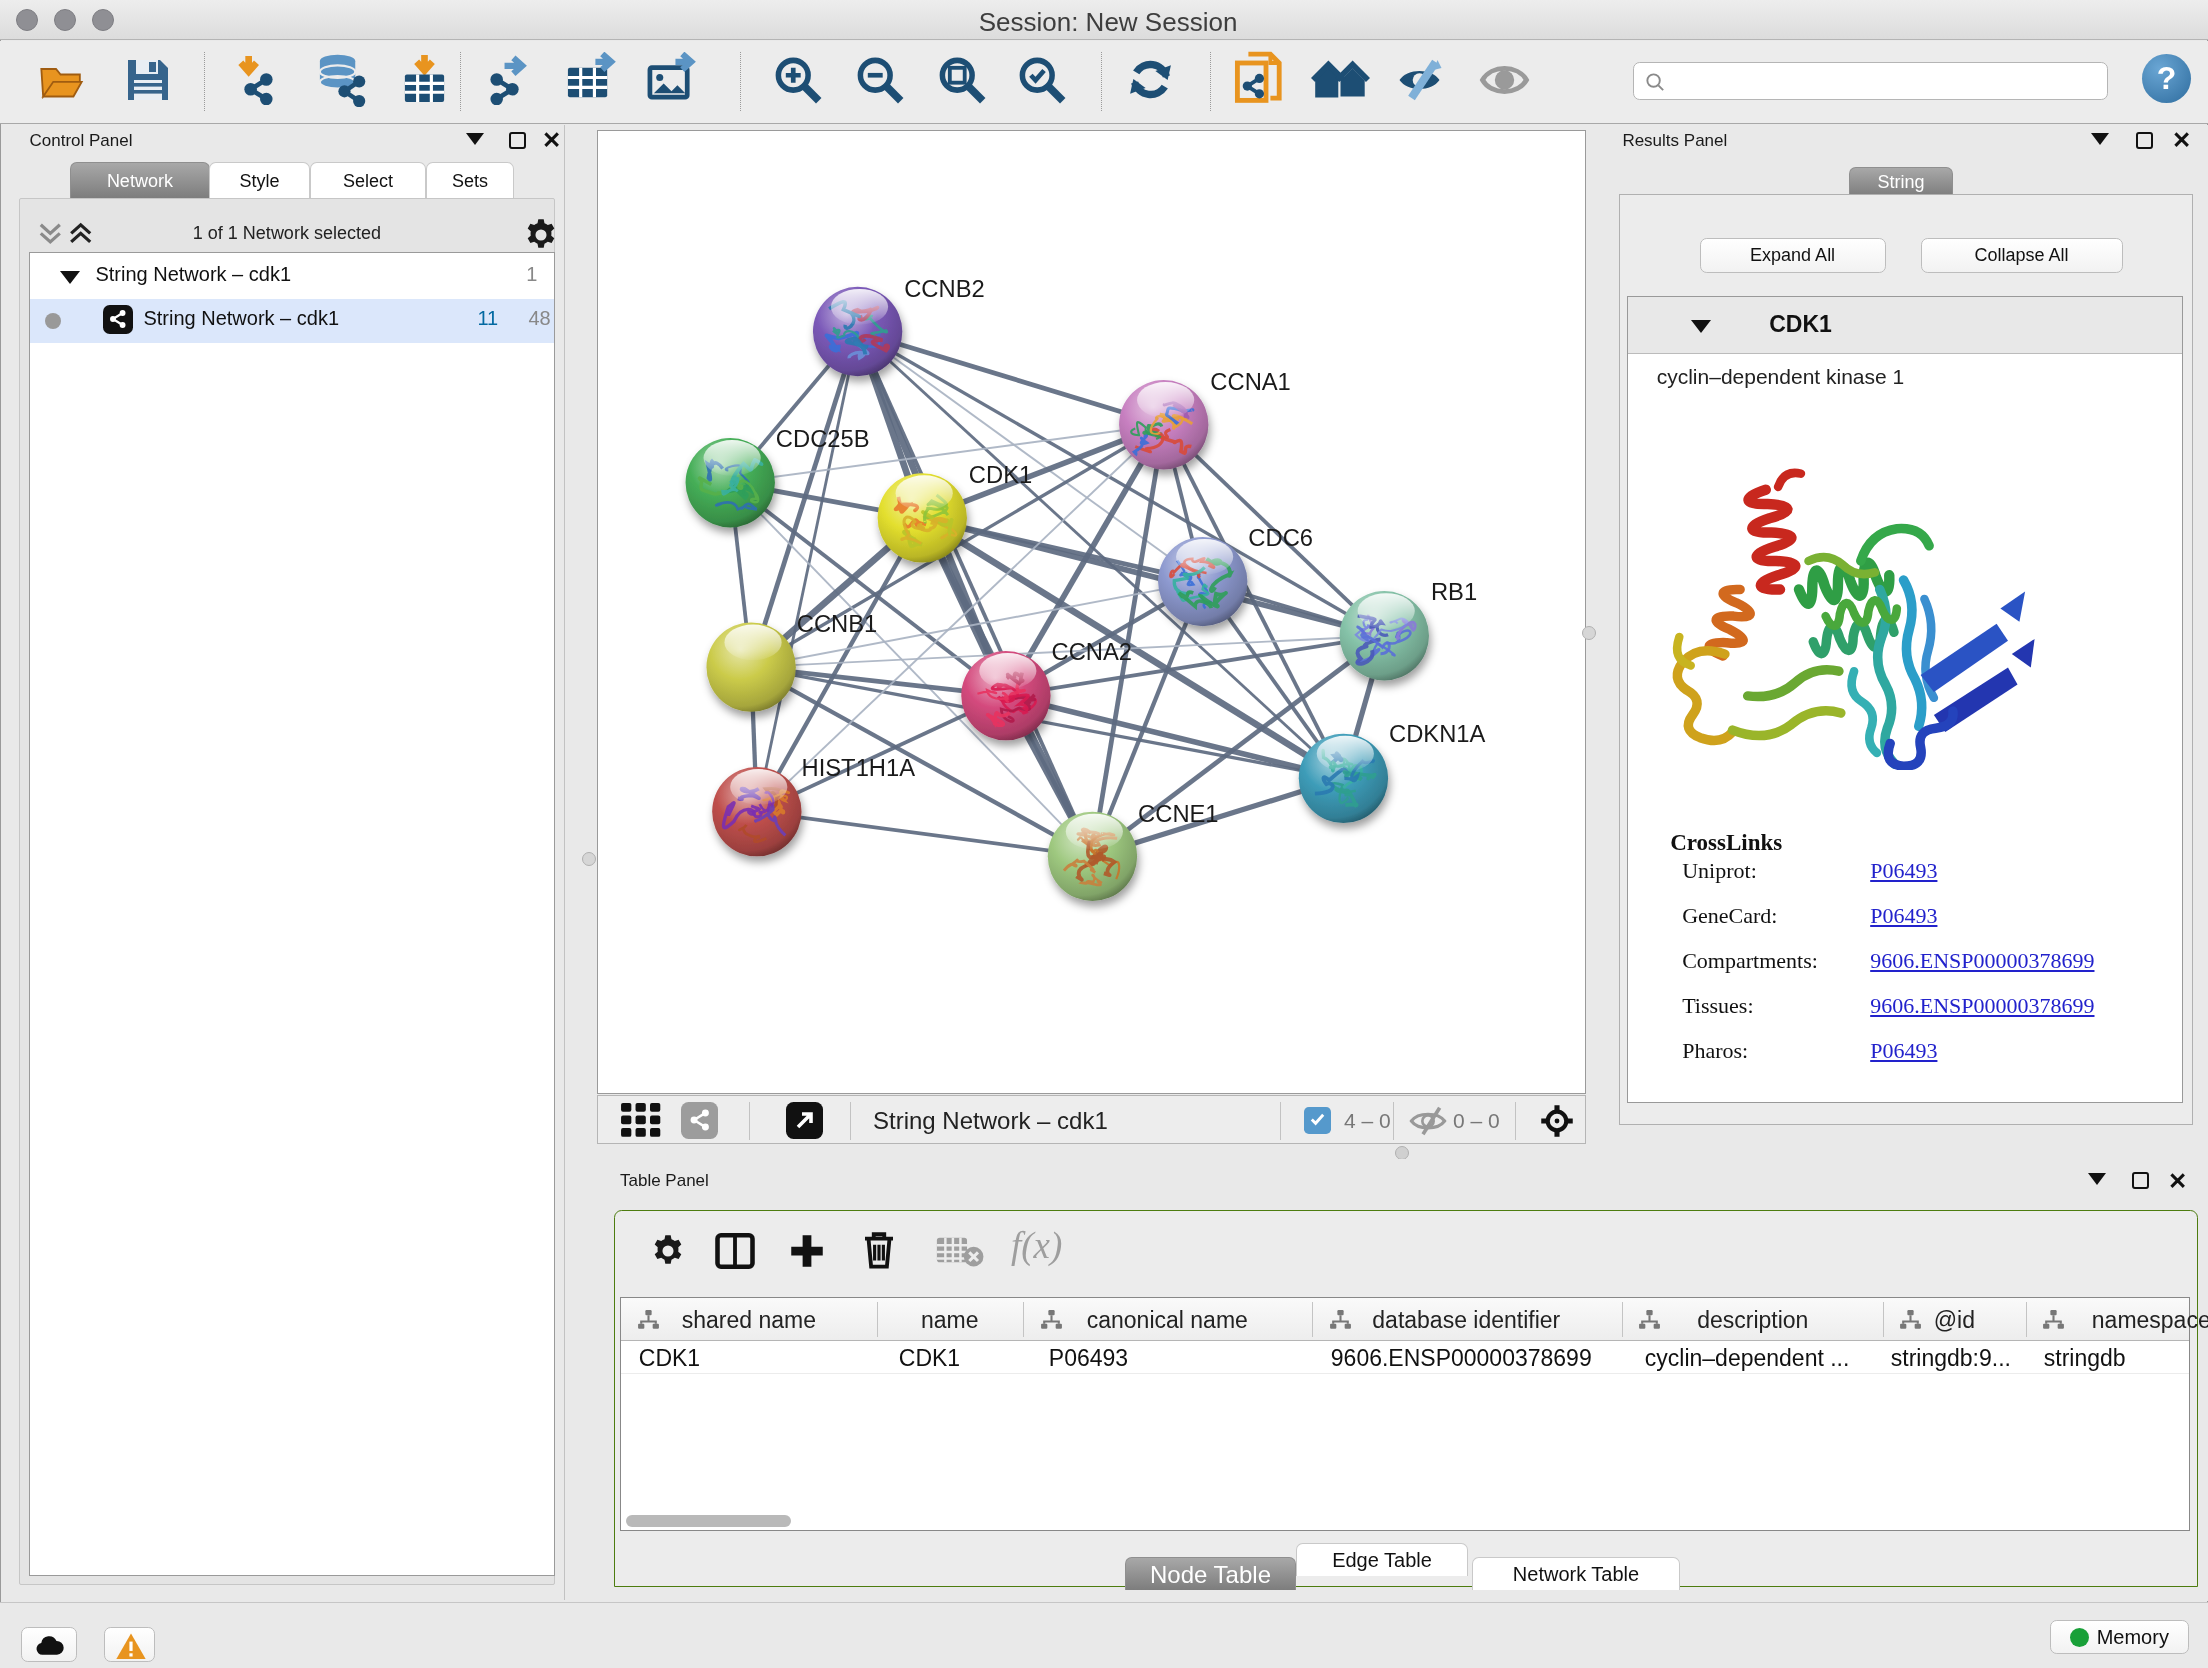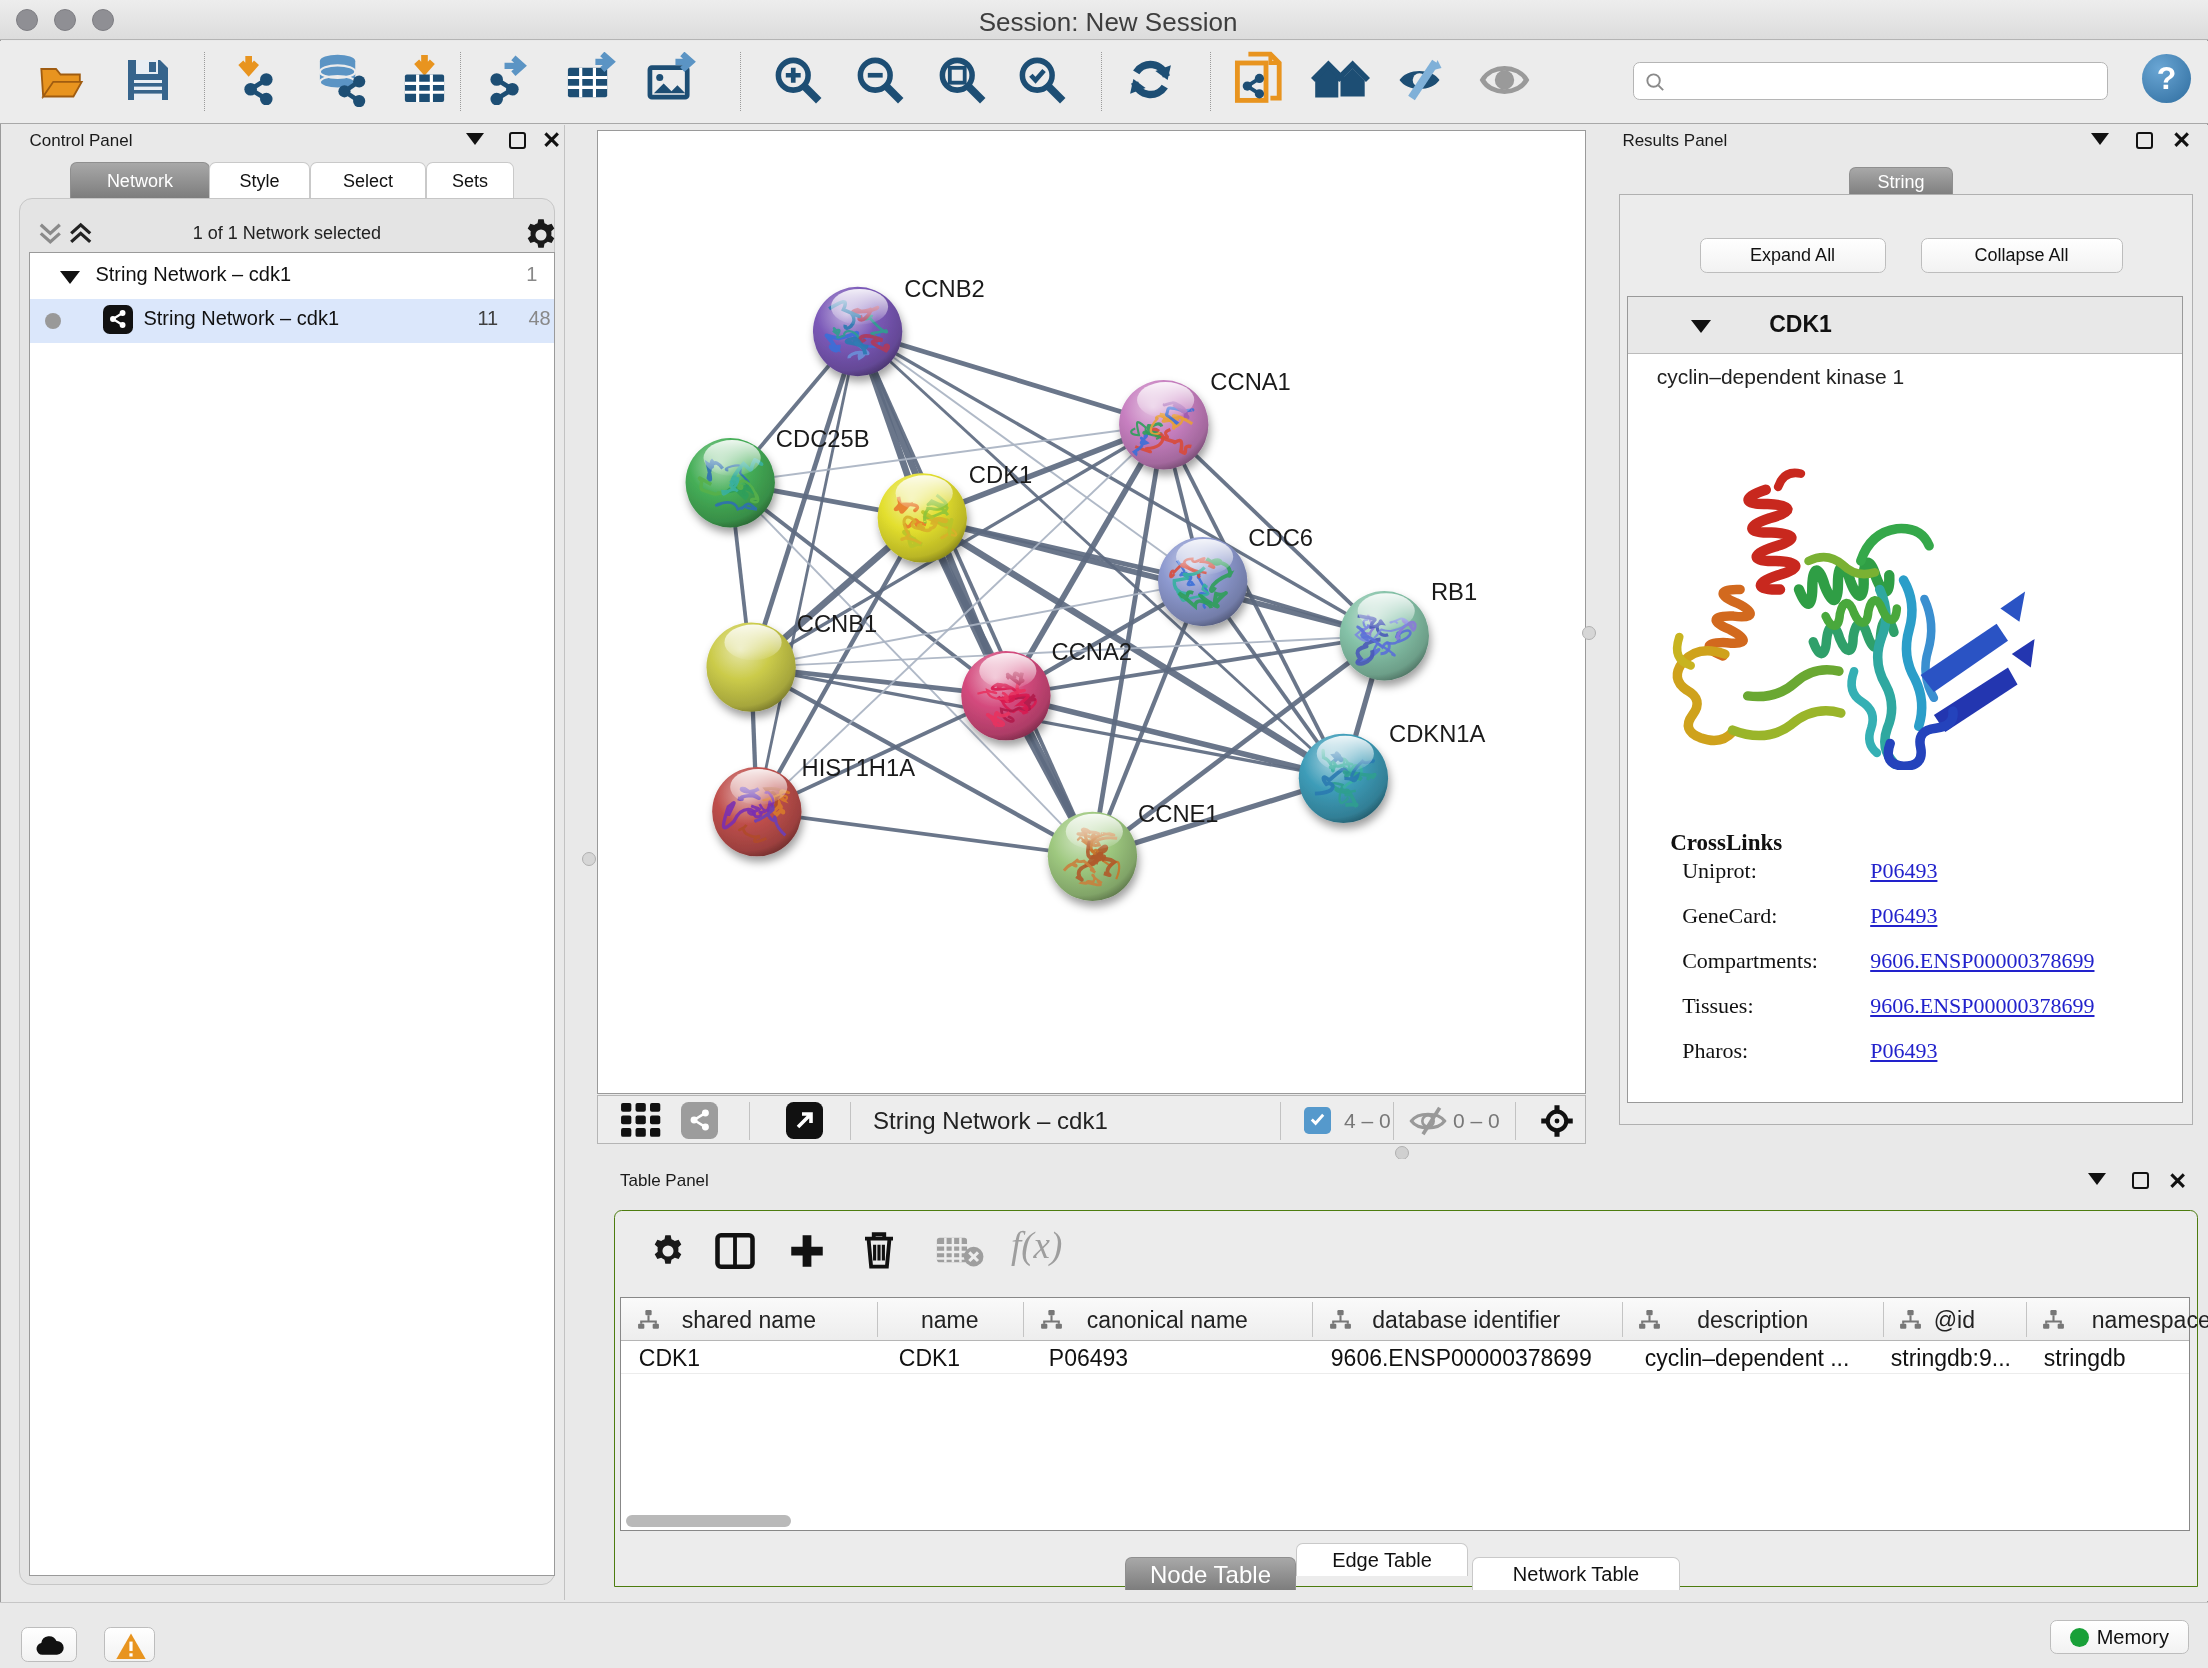--- a/index.html
+++ b/index.html
@@ -173,21 +173,21 @@
   <div class="panel-title abs" style="left:27.6px;top:5.7px">Control Panel</div>
   <div class="abs" style="left:464px;top:7.6px;width:0;height:0;border-left:9.5px solid transparent;border-right:9.5px solid transparent;border-top:12.4px solid #111"></div>
   <div class="abs" style="left:507px;top:6.7px;width:17px;height:17px;border:2.4px solid #111;border-radius:2.9px"></div>
   <div class="abs" style="left:540px;top:1.9px;font-size:23px;font-weight:bold;color:#111">✕</div>
 
   <div class="tab sel" style="left:68px;top:37px;width:140px">Network</div>
   <div class="tab" style="left:207px;top:37px;width:101px">Style</div>
   <div class="tab" style="left:308px;top:37px;width:116px">Select</div>
   <div class="tab" style="left:424px;top:37px;width:88px">Sets</div>
 
-  <div class="abs" style="left:17px;top:73px;width:536px;height:1387px;background:#e4e4e4;border:1px solid #c6c6c6;border-radius:13px">
+  <div class="abs" style="left:17px;top:73px;width:536px;height:1387px;background:#e4e4e4;border:1px solid #c6c6c6;border-radius:2px">
     <svg class="abs" style="left:17px;top:22px" width="57" height="28.5" viewBox="0 0 60 30">
         <g stroke="#8a8a8a" stroke-width="3.4" fill="none">
           <path d="M4 4 l10 9 10 -9 M4 13 l10 9 10 -9"></path>
         </g>
         <g stroke="#222" stroke-width="3.4" fill="none">
           <path d="M36 13 l10 -9 10 9 M36 22 l10 -9 10 9"></path>
         </g>
       </svg>
     <div class="abs" style="left:0;top:24px;width:100%;text-align:center;font-size:18px;color:#222">1 of 1 Network selected</div>
     <svg class="abs" style="left:502px;top:17px" width="38" height="38" viewBox="0 0 24 24">
@@ -203,21 +203,21 @@
         <div class="abs" style="left:15px;top:14.3px;width:16px;height:16px;border-radius:50%;background:#999"></div>
         <div class="abs" style="left:73px;top:5.7px;width:29.5px;height:29.5px;background:#111;border-radius:6.7px">
           <svg style="position:absolute;left:3.8px;top:3.8px" width="22" height="22" viewBox="0 0 24 24" fill="#fff">
               <circle cx="17" cy="5.5" r="3.2"></circle>
               <circle cx="17" cy="18.5" r="3.2"></circle>
               <circle cx="6.5" cy="12" r="3.2"></circle>
               <path d="M6.5 12 L17 5.5 M6.5 12 L17 18.5" stroke="#fff" stroke-width="2.4"></path>
             </svg>
         </div>
         <div class="abs" style="left:113px;top:7.6px;font-size:20px;color:#111">String Network – cdk1</div>
-        <div class="abs" style="left:447px;top:7.6px;font-size:20px;color:#404040">11</div>
+        <div class="abs" style="left:447px;top:7.6px;font-size:20px;color:#0369a1">11</div>
         <div class="abs" style="left:498px;top:7.6px;font-size:20px;color:#888">48</div>
       </div>
     </div>
   </div>
 </div>
 
 <div class="abs" style="left:597px;top:130px;width:989px;height:964px;background:#ffffff;border:1px solid #9a9a9a"></div>
 <svg width="989" height="964" viewBox="628 137 1040 1014" style="position:absolute;left:597px;top:130px">
 <defs>
 <radialGradient id="gB2" cx="0.38" cy="0.30" r="0.75">

